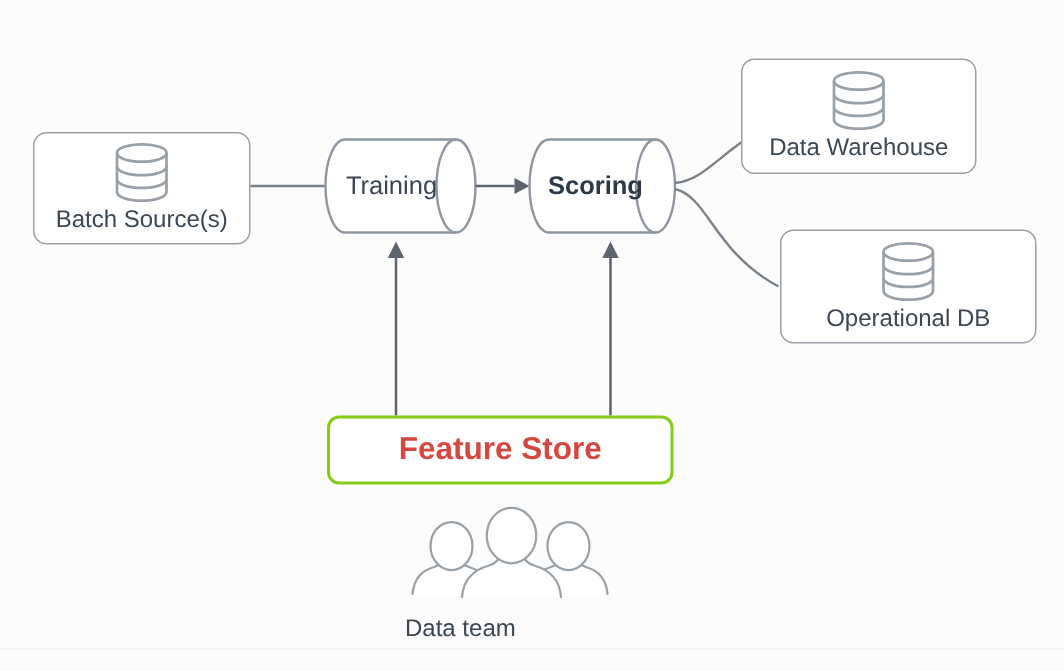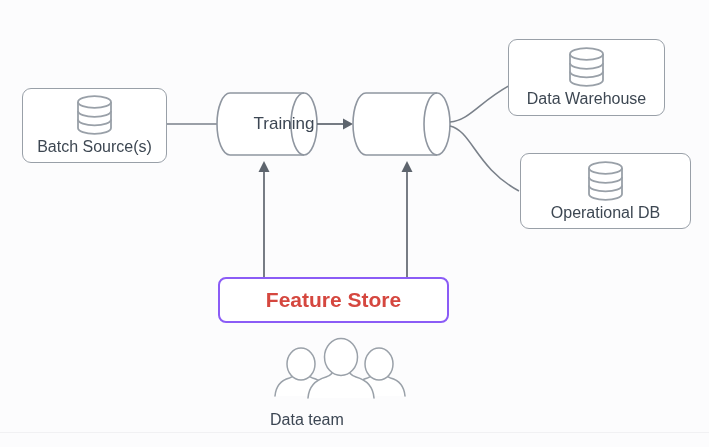--- a/index.html
+++ b/index.html
@@ -16,35 +16,35 @@
     background:#ffffff;
     border:1.5px solid #99a0a8;
     border-radius:9px;
     display:flex;flex-direction:column;align-items:center;justify-content:center;
     gap:3px;box-sizing:border-box;
   }
   .node-label{
     font-size:16px;color:#3d4752;line-height:1.1;white-space:nowrap;
   }
   #batch-box{left:22px;top:88px;width:145px;height:75px;}
-  #warehouse-box{left:508px;top:39px;width:157px;height:77px;}
+  #warehouse-box{left:494px;top:39px;width:157px;height:77px;}
   #operational-box{left:520px;top:153px;width:171px;height:76px;}
 
   .cyl-label{
     position:absolute;z-index:2;height:62px;width:88px;top:93px;
     display:flex;align-items:center;justify-content:center;
-    font-size:17px;color:#3c4653;white-space:nowrap;margin-left:23px;
+    font-size:17px;color:#3c4653;white-space:nowrap;
   }
   #training-label{left:217px;}
   #scoring-label{left:353px;font-weight:700;color:#2e3947;}
 
   #feature-store-box{
     position:absolute;z-index:2;
     left:218px;top:277px;width:231px;height:46px;box-sizing:border-box;
-    background:#ffffff;border:2px solid #8b5cf6;border-radius:8px;
+    background:#ffffff;border:2px solid #84cc16;border-radius:8px;
     display:flex;align-items:center;justify-content:center;
   }
   #feature-store-box .fs-label{
     font-size:21px;font-weight:700;color:#d5473f;white-space:nowrap;
   }
 
   #team-label{
     position:absolute;z-index:2;left:270px;top:411px;width:142px;
     font-size:16px;color:#3c4653;
   }
@@ -111,20 +111,21 @@
       <ellipse cx="18.5" cy="7" rx="16.5" ry="5.8"></ellipse>
       <path d="M 2 7 V 33 A 16.5 5.8 0 0 0 35 33 V 7"></path>
       <path d="M 2 16 A 16.5 5.8 0 0 0 35 16"></path>
       <path d="M 2 24.5 A 16.5 5.8 0 0 0 35 24.5"></path>
     </svg>
     <div class="node-label">Batch Source(s)</div>
   </div>
 
   <div class="cyl-label" id="training-label">Training</div>
 
+  <div class="cyl-label" id="scoring-label">Scoring</div>
 
   <div class="node-box" id="warehouse-box">
     <svg class="dbicon" width="37" height="40" viewBox="0 0 37 40" fill="none" stroke="#99a0a8" stroke-width="1.8">
       <ellipse cx="18.5" cy="7" rx="16.5" ry="5.8"></ellipse>
       <path d="M 2 7 V 33 A 16.5 5.8 0 0 0 35 33 V 7"></path>
       <path d="M 2 16 A 16.5 5.8 0 0 0 35 16"></path>
       <path d="M 2 24.5 A 16.5 5.8 0 0 0 35 24.5"></path>
     </svg>
     <div class="node-label">Data Warehouse</div>
   </div>

